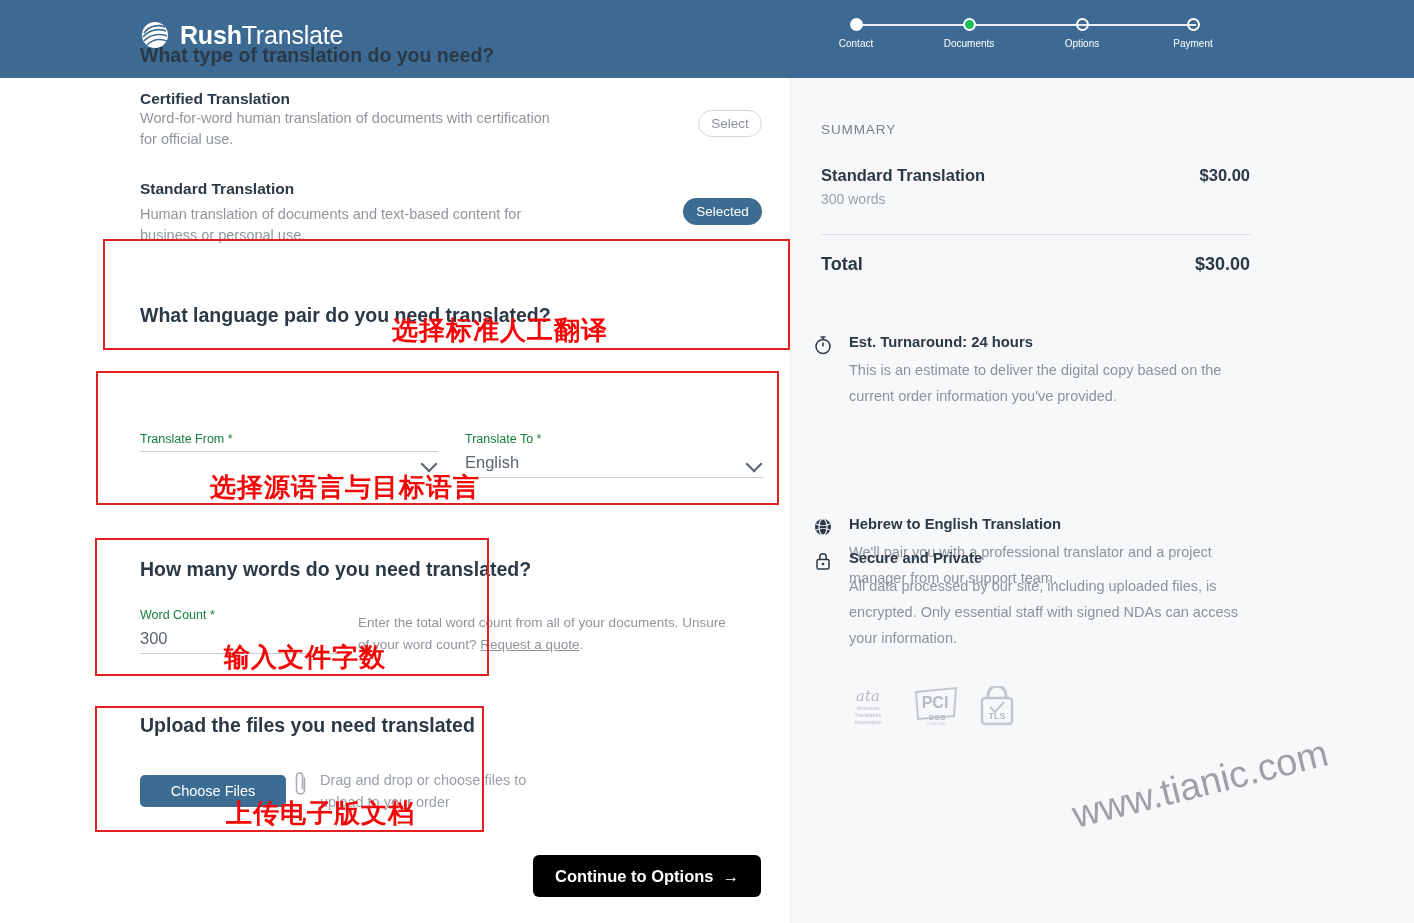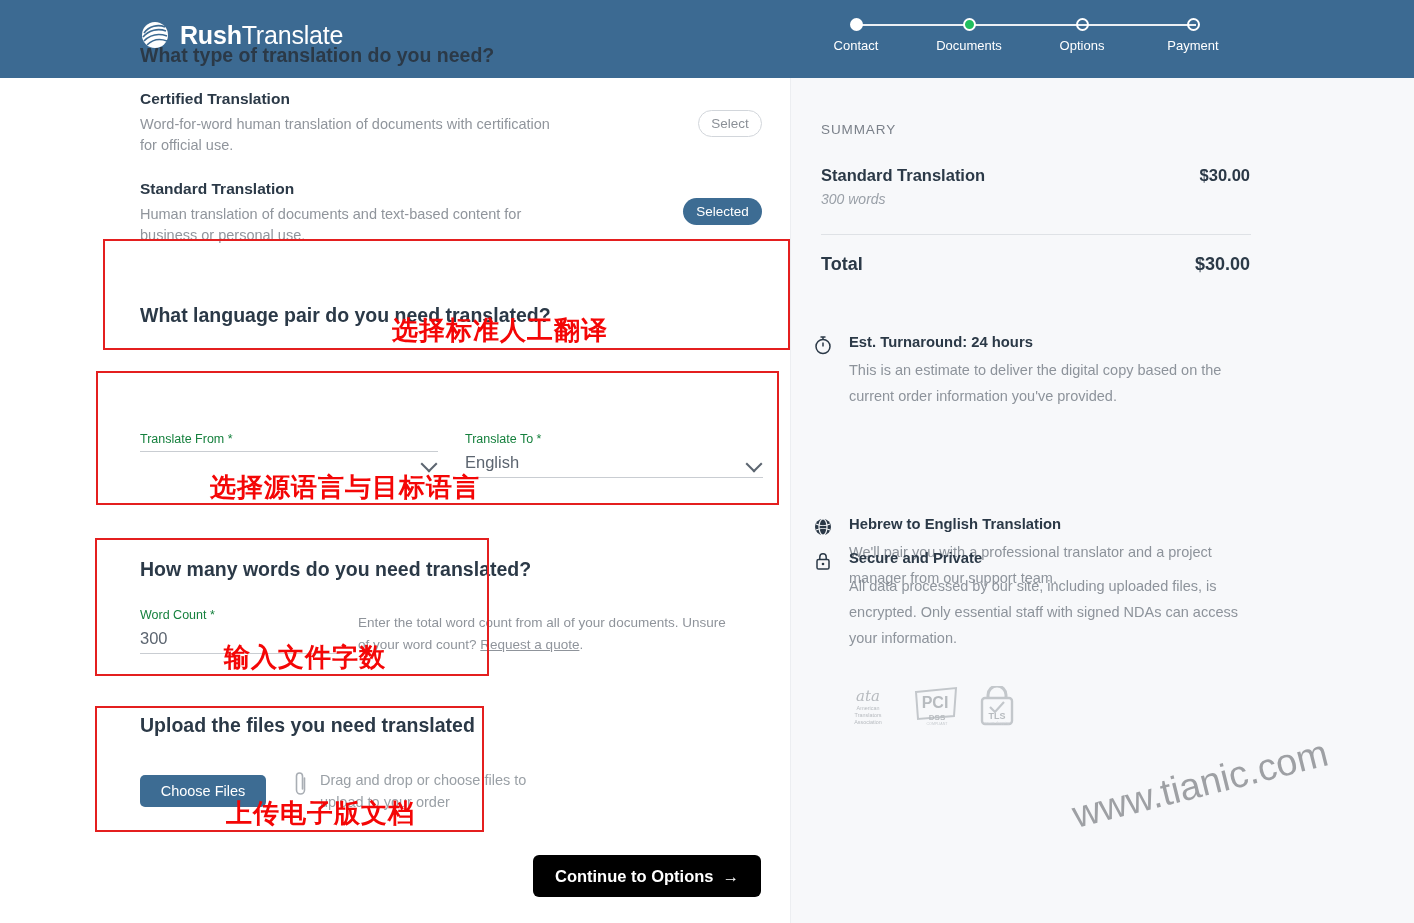--- a/index.html
+++ b/index.html
@@ -29,35 +29,35 @@
   #steps { position:absolute; left:820px; top:14px; width:420px; height:52px; }
   #steps-line { position:absolute; left:36px; top:10px; width:340px; height:2px; background:#ffffff; opacity:.9; }
   .step { position:absolute; top:0; width:120px; text-align:center; }
   .step .dot {
     width:13px; height:13px; border-radius:50%;
     border:2px solid #ffffff; background:transparent;
     margin:4px auto 0; position:relative; z-index:2;
   }
   .step.done .dot { background:#ffffff; }
   .step.current .dot { background:#1fbe5e; border-color:#ffffff; }
-  .step .lbl { margin-top:7px; font-size:13px; color:#ffffff; }
+  .step .lbl { margin-top:7px; font-size:10px; color:#ffffff; }
   #step-0 { left:-24px; }
   #step-1 { left:89px; }
   #step-2 { left:202px; }
   #step-3 { left:313px; }
 
   
   #main { position:absolute; left:0; top:78px; width:790px; height:845px; background:#ffffff; }
   .h2 { font-size:19.5px; font-weight:bold; color:#2b3947; }
   .h3 { font-size:15.5px; font-weight:bold; color:#2b3947; }
   .muted { color:#90959c; font-size:14.5px; line-height:21px; }
 
   #q-type { position:absolute; left:140px; top:44px; }
   #cert-block { position:absolute; left:140px; top:90px; width:560px; }
-  #cert-desc { margin-top:6px; width:420px; }
+  #cert-desc { width:420px; }
   #select-btn {
     position:absolute; left:698px; top:110px; width:64px; height:27px;
     border:1px solid #d2d6db; border-radius:14px; background:#ffffff;
     color:#8b9097; font-size:13.5px; display:flex; align-items:center; justify-content:center;
     cursor:pointer;
     text-align:center;
   }
 
   #std-block { position:absolute; left:140px; top:180px; width:560px; }
   #std-desc { margin-top:6px; width:420px; }
@@ -83,21 +83,21 @@
 
   
   #wc-block { position:absolute; left:140px; top:558px; width:620px; }
   #field-wc { left:140px; top:608px; width:200px; }
   #wc-hint { position:absolute; left:358px; top:612px; width:382px; font-size:13.5px; color:#8f949b; line-height:22px; }
   #wc-hint a { color:#8f949b; text-decoration:underline; }
 
   
   #up-block { position:absolute; left:140px; top:714px; width:620px; }
   #choose-btn {
-    position:absolute; left:140px; top:775px; width:126px; height:32px;
+    position:absolute; left:140px; top:775px; width:146px; height:32px;
     background:#3d6c93; color:#ffffff; border-radius:5px; font-size:14.5px;
     display:flex; align-items:center; justify-content:center; cursor:pointer; font-weight:500;
   }
   #clip-icon { position:absolute; left:292px; top:770px; width:18px; height:28px; }
   #drop-text { position:absolute; left:320px; top:769px; width:230px; font-size:14.5px; color:#9aa0a6; line-height:22px; }
 
   #continue-btn {
     position:absolute; left:533px; top:855px; width:228px; height:42px;
     background:#000000; border-radius:6px; color:#ffffff;
     font-size:16.5px; font-weight:bold;
@@ -105,21 +105,21 @@
   }
 
   
   #sidebar {
     position:absolute; left:790px; top:78px; width:624px; height:845px;
     background:#f7f8fa; border-left:1px solid #eceef1;
   }
   #sum-title { position:absolute; left:30px; top:44px; font-size:13.5px; letter-spacing:.9px; color:#7b818a; }
   #sum-item-name { position:absolute; left:30px; top:88px; font-size:16.5px; font-weight:bold; color:#2b3947; }
   #sum-item-price { position:absolute; right:164px; top:88px; font-size:16.5px; font-weight:bold; color:#2b3947; }
-  #sum-item-sub { position:absolute; left:30px; top:113px; font-size:14px; color:#9aa0a8;font-style:italic; }
+  #sum-item-sub { position:absolute; left:30px; top:113px; font-size:14px; color:#9aa0a8; }
   #sum-rule { position:absolute; left:30px; top:156px; width:430px; height:1px; background:#dfe2e6; }
   #sum-total-label { position:absolute; left:30px; top:176px; font-size:18px; font-weight:bold; color:#2b3947; }
   #sum-total-value { position:absolute; right:164px; top:176px; font-size:18px; font-weight:bold; color:#2b3947; }
 
   .info { position:absolute; left:22px; width:444px; }
   .info .ico { position:absolute; left:0; top:1px; width:20px; height:20px; }
   .info .ttl { margin-left:36px; font-size:14.8px; font-weight:bold; color:#2b3947; }
   .info .bod { margin-left:36px; margin-top:7px; font-size:14.5px; color:#8d939b; line-height:26px; }
   #info-0 { top:256px; }
   #info-1 { top:438px; }

